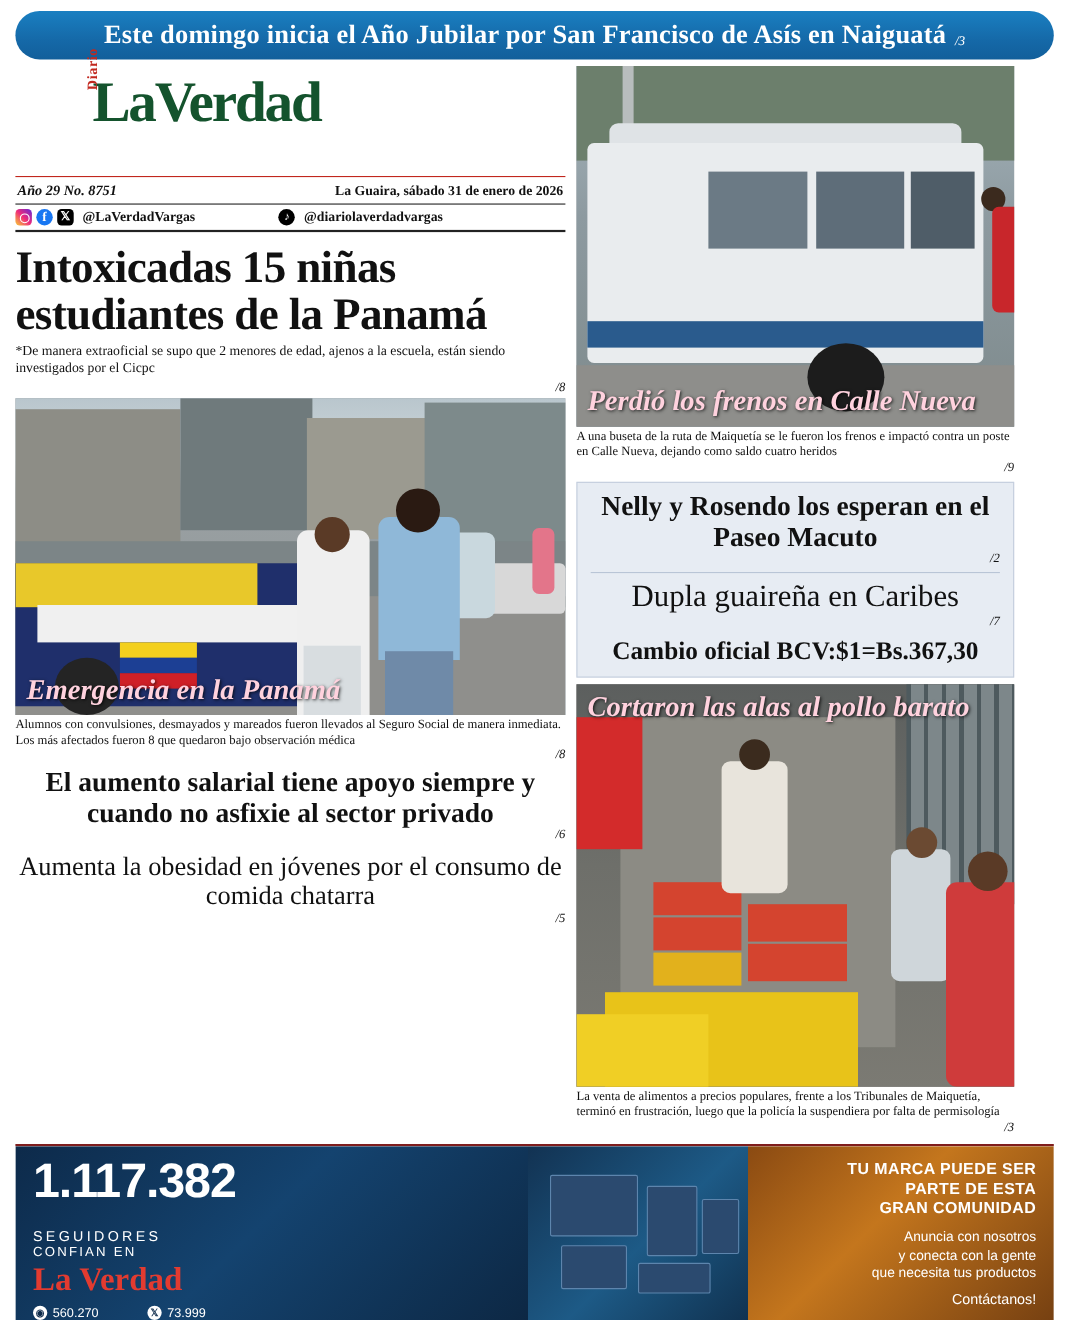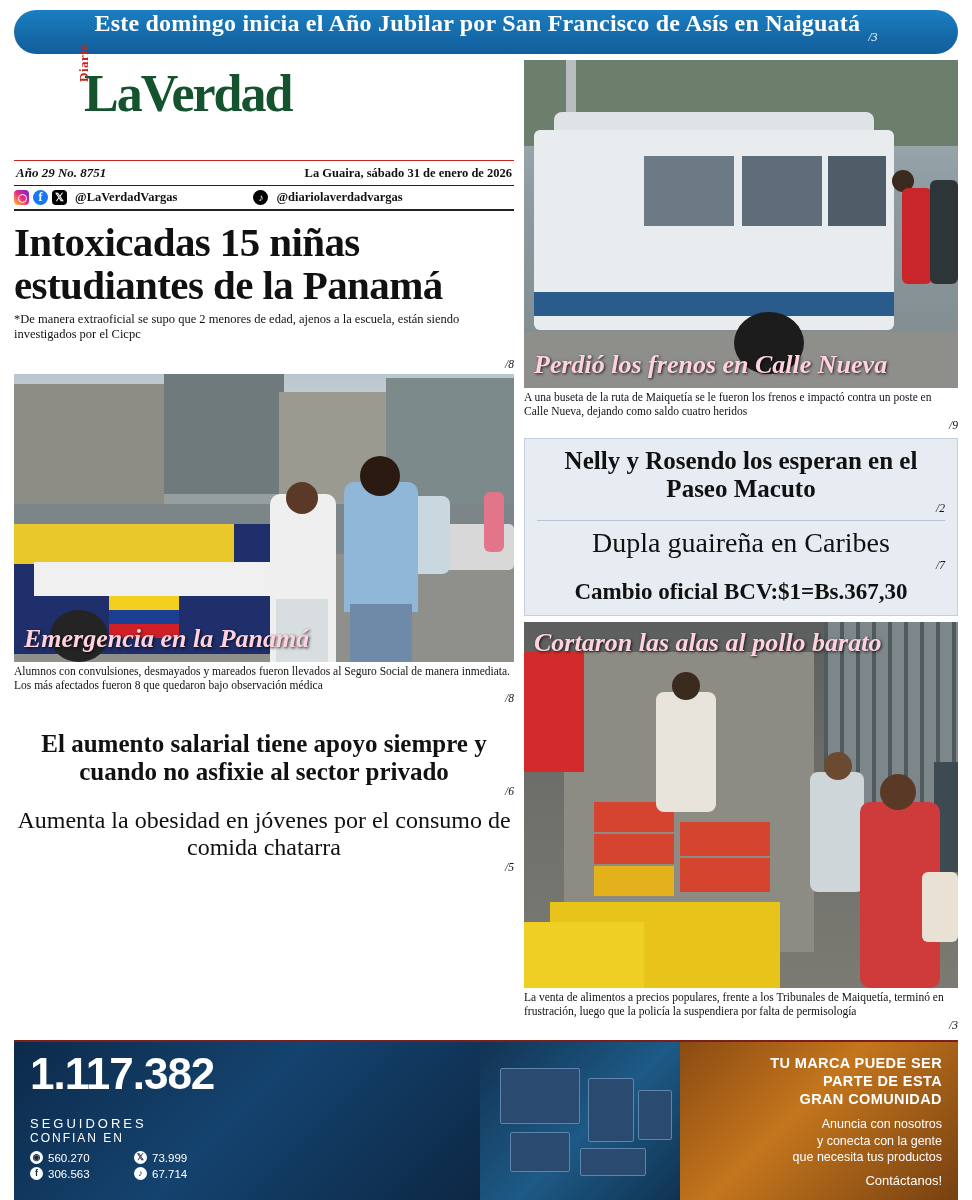--- a/index.html
+++ b/index.html
@@ -13,42 +13,42 @@
     position: relative;
   }
 
   
   .topbar {
     margin: 10px 14px 0 14px;
     height: 44px;
     background: linear-gradient(180deg,#1a7fc1 0%, #1569a8 60%, #125f9b 100%);
     border-radius: 24px;
     display: flex;
-    align-items: flex-start;
+    align-items: center;
     justify-content: center;
     color: #fff;
     position: relative;
   }
   .topbar .txt {
     font-weight: bold;
     font-size: 24px;
     letter-spacing: .2px;
   }
   .topbar .pg {
     font-size: 12px;
     font-style: italic;
     margin-left: 8px;
     align-self: flex-end;
     padding-bottom: 9px;
   }
 
   
   .wrap { display: flex; padding: 6px 14px 0 14px; gap: 10px; }
   .col-left { width: 500px; }
-  .col-right { width: 434px; }
+  .col-right { width: 398px; }
 
   
   .masthead { position: relative; height: 96px; }
   .mast-diario {
     position: absolute; left: 62px; top: 22px;
     font-family: "Liberation Serif", serif;
     font-size: 13px; font-weight: bold; color: #c2281f;
     transform: rotate(-90deg); transform-origin: left top;
     letter-spacing: .5px;
   }
@@ -93,21 +93,21 @@
     font-family:"Liberation Sans",sans-serif; }
   .sicon.tt { background: #000; border-radius:50%; color:#fff; font-size:10px; text-align:center; line-height:15px; }
   .handle { margin-left: 4px; }
 
   
   .lead-head {
     font-size: 41px; font-weight: bold; line-height: 1.04;
     margin: 10px 0 6px 0; letter-spacing: -.6px;
   }
   .lead-sub {
-    font-size: 12.5px; line-height: 1.18; margin-bottom: 16px;
+    font-size: 12.5px; line-height: 1.18; margin-bottom: 4px;
   }
   .pgmark { font-style: italic; font-size: 11.5px; text-align: right; display:block; }
 
   
   .photo { position: relative; overflow: hidden; }
   .photo .cap-over {
     position: absolute; left: 10px; bottom: 8px;
     font-style: italic; font-weight: bold; color: #fff;
     text-shadow: 1px 1px 3px rgba(0,0,0,.8);
     font-size: 26px;
@@ -179,21 +179,21 @@
   .ph-pollo .w1 { position:absolute; left:286px; top:150px; width:54px; height:120px; background:#cfd6da; border-radius:8px; }
   .ph-pollo .w1h { position:absolute; left:300px; top:130px; width:28px; height:28px; background:#6b4a32; border-radius:50%; }
   .ph-pollo .w2 { position:absolute; left:336px; top:180px; width:80px; height:186px; background:#cf3b3b; border-radius:10px; }
   .ph-pollo .w2h { position:absolute; left:356px; top:152px; width:36px; height:36px; background:#5a3a26; border-radius:50%; }
   .ph-pollo .bagw { position:absolute; left:398px; top:250px; width:36px; height:70px; background:#e9e2d4; border-radius:6px; }
   .ph-pollo .w3 { position:absolute; left:410px; top:140px; width:24px; height:110px; background:#3e4a52; }
 
   
   .mid-head {
     font-size: 25px; font-weight: bold; line-height: 1.1;
-    text-align: center; margin-top: 24px;
+    text-align: center; margin-top: 4px;
   }
   .mid-head2 {
     font-size: 24px; line-height: 1.12; text-align: center; margin-top: 10px;
   }
 
   
   .bluebox {
     background: #e7ecf3; border: 1px solid #c4cedd;
     padding: 8px 12px 10px 12px; margin-top: 6px;
   }
@@ -377,20 +377,21 @@
       <span class="pgmark">/3</span>
     </div>
   </div>
 </div>
 
 <div class="ad">
   <div class="ad-left">
     <div class="ad-count">1.117.382</div>
     <div class="ad-sub">SEGUIDORES</div>
     <div class="ad-sub2">CONFIAN EN</div>
+    <div class="ad-brand">La Verdad</div>
     <div class="ad-stats">
       <div class="stat-row">
         <div class="stat">
           <span class="dot">◉</span>
           <span>560.270</span>
         </div>
         <div class="stat">
           <span class="dot">𝕏</span>
           <span>73.999</span>
         </div>

